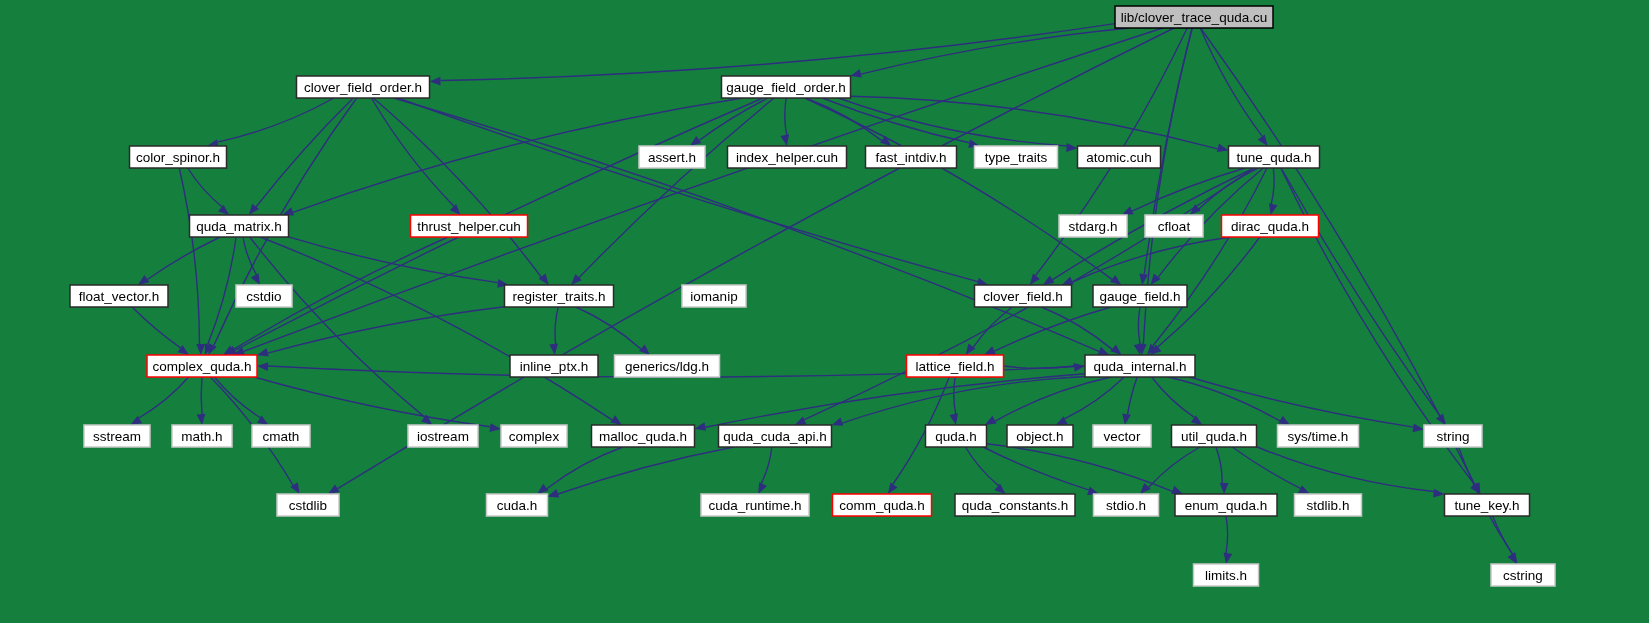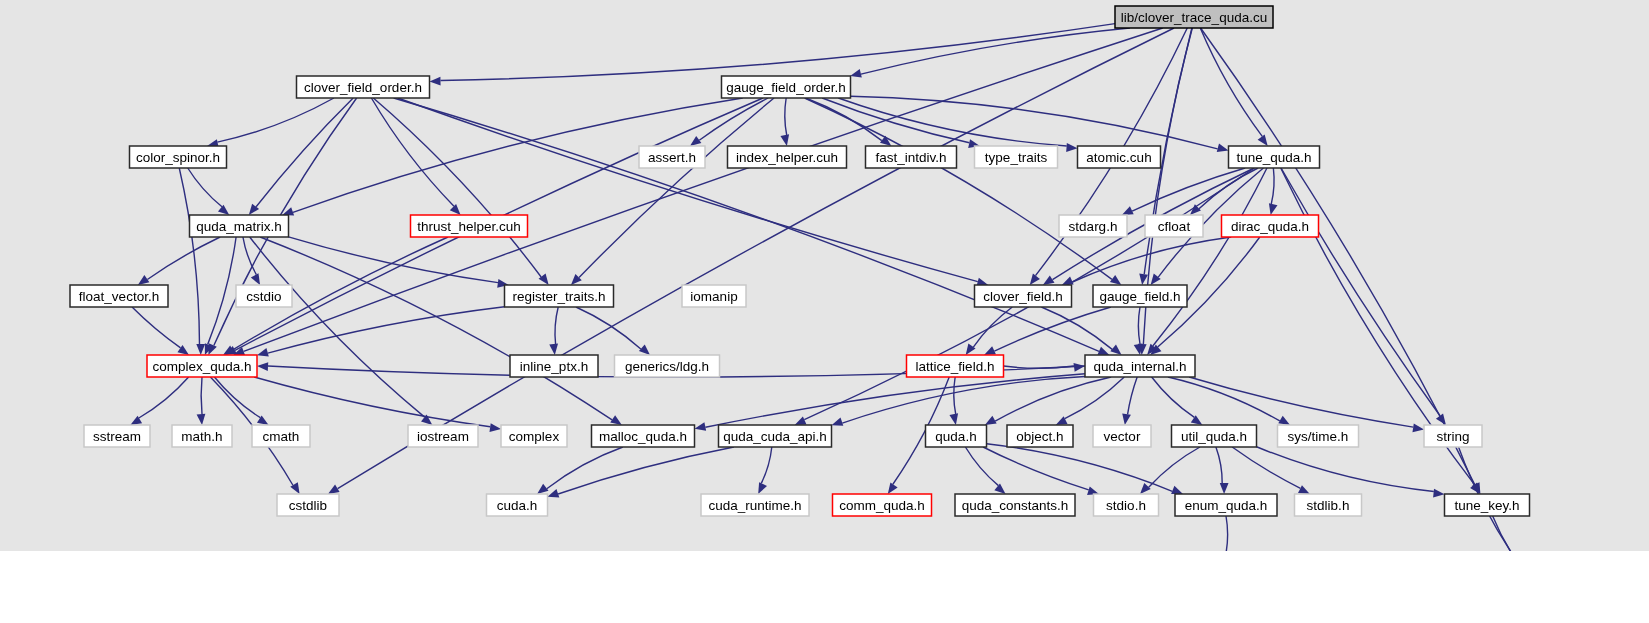--- a/index.html
+++ b/index.html
@@ -3,22 +3,22 @@
 <meta charset="utf-8">
 <style>
   html, body {
     margin: 0;
     padding: 0;
     background: #ffffff;
   }
   #graph-root {
     position: relative;
     width: 1649px;
-    height: 551px;
-    background: #e5e5e5;
+    height: 623px;
+    background: #15803d;
     font-family: "Liberation Sans", sans-serif;
     overflow: hidden;
   }
   #graph-svg {
     position: absolute;
     left: 0;
     top: 0;
     width: 1649px;
     height: 623px;
   }

